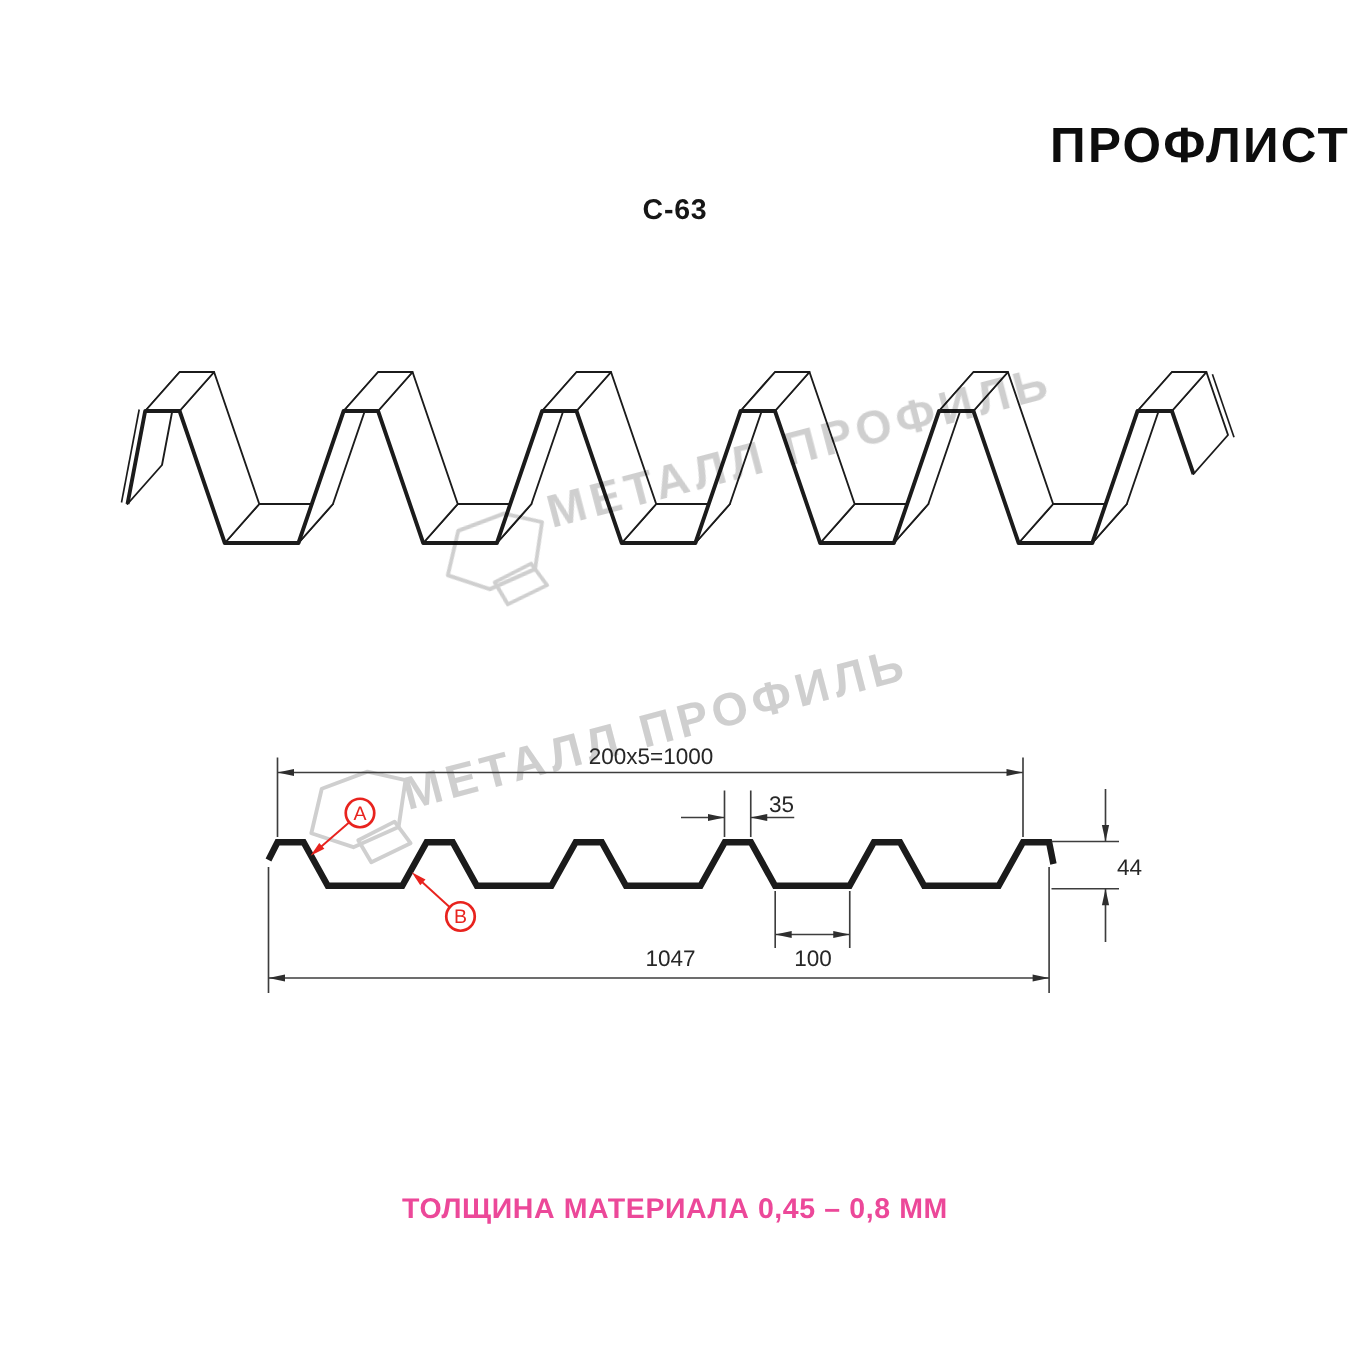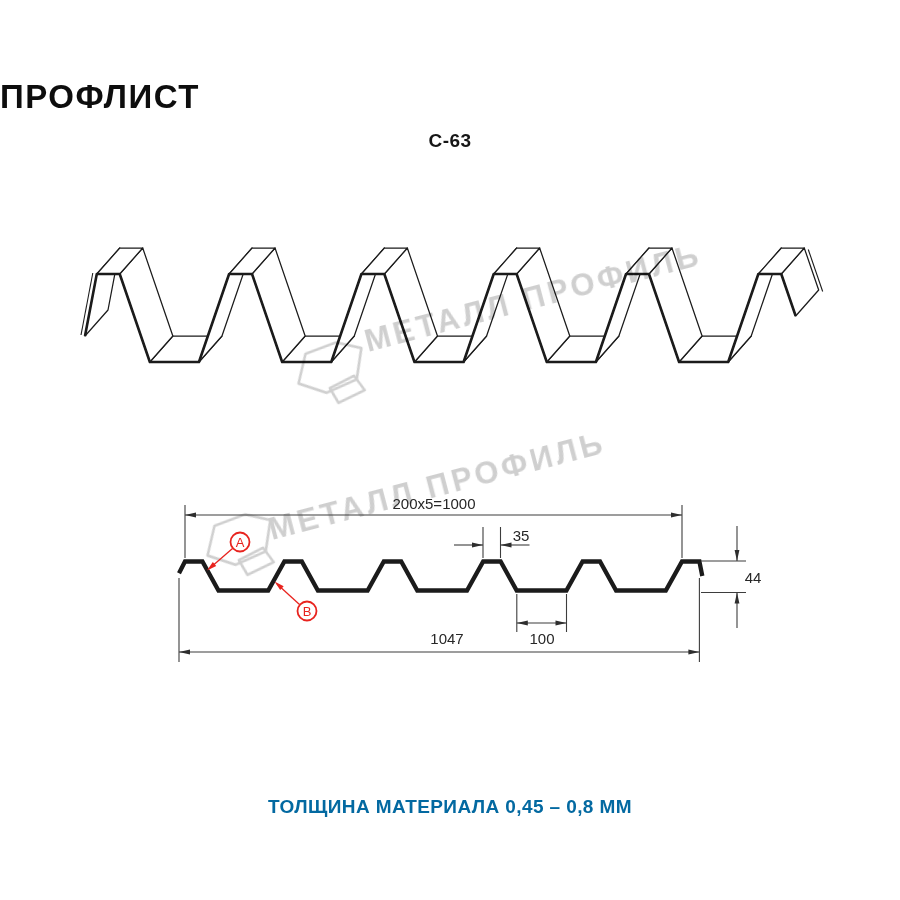--- a/index.html
+++ b/index.html
@@ -1,30 +1,30 @@
 <!DOCTYPE html>
 <html><head>
 <meta charset="utf-8">
 <style>
   html,body{margin:0;padding:0;background:#fff;}
   .canvas{
     position:relative;width:900px;height:900px;background:#ffffff;
     font-family:"Liberation Sans",sans-serif;overflow:hidden;
   }
   .title{
-    position:absolute;left:0;top:78px;width:900px;text-align:left;
+    position:absolute;left:0;top:78px;width:900px;text-align:right;
     font-size:33px;font-weight:900;letter-spacing:1.5px;color:#0d0d0d;
   }
   .subtitle{
     position:absolute;left:0;top:130px;width:900px;text-align:center;
     font-size:19px;font-weight:600;letter-spacing:0.5px;color:#161616;
   }
   .footer{
     position:absolute;left:0;top:796px;width:900px;text-align:center;
-    font-size:19px;font-weight:600;letter-spacing:0.4px;color:#0369a1;
+    font-size:19px;font-weight:600;letter-spacing:0.4px;color:#ec4899;
   }
   svg text{font-family:"Liberation Sans",sans-serif;}
   .dimtxt{font-size:15px;fill:#272727;}
   .wmtxt{font-size:31px;font-weight:700;letter-spacing:3.5px;}
   .mktxt{font-size:13px;font-weight:400;}
 </style>
 </head>
 <body>
 
 <div class="canvas">

